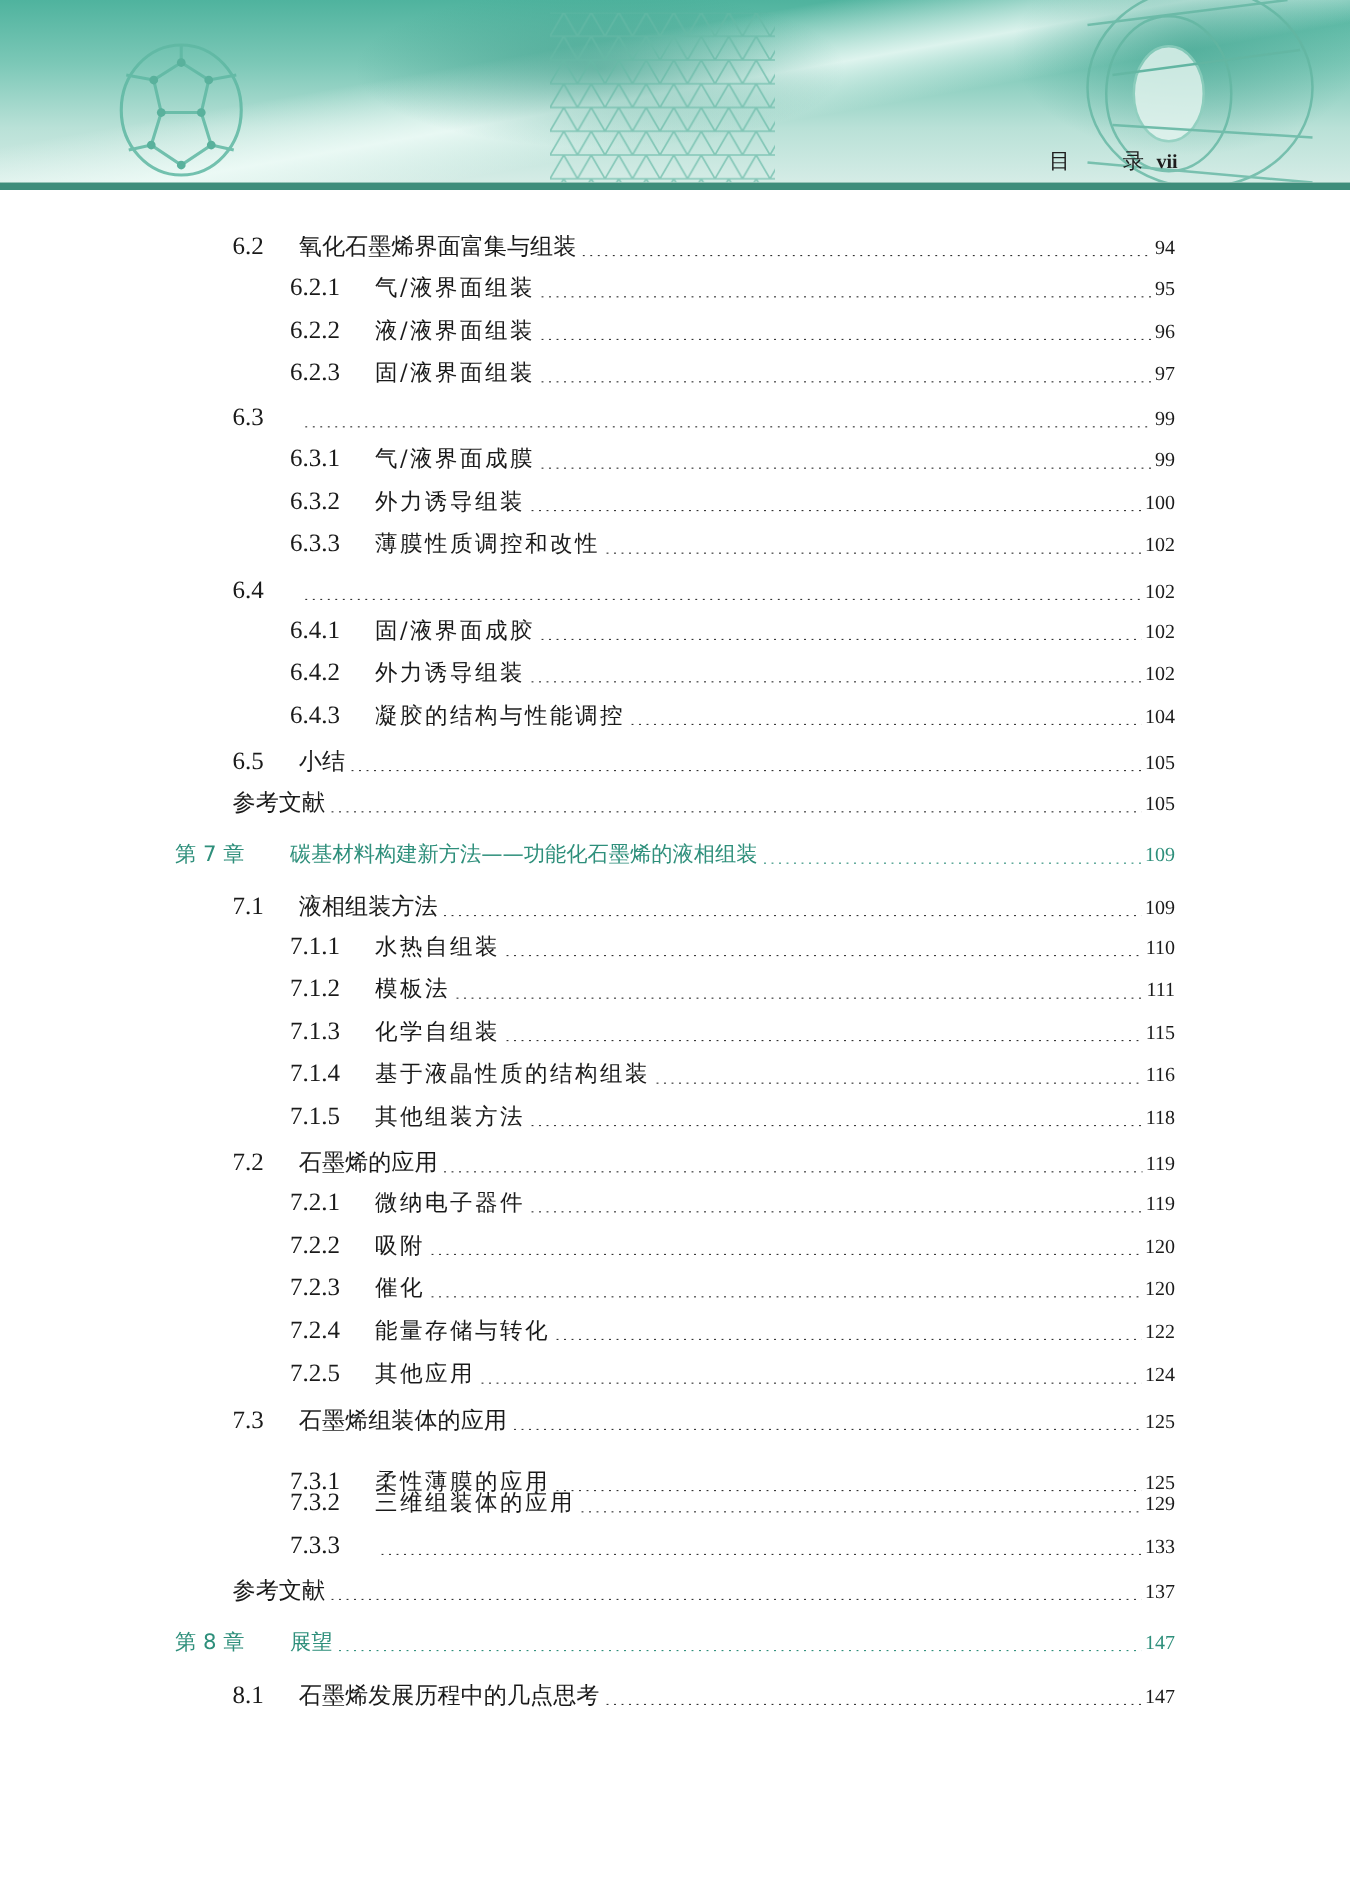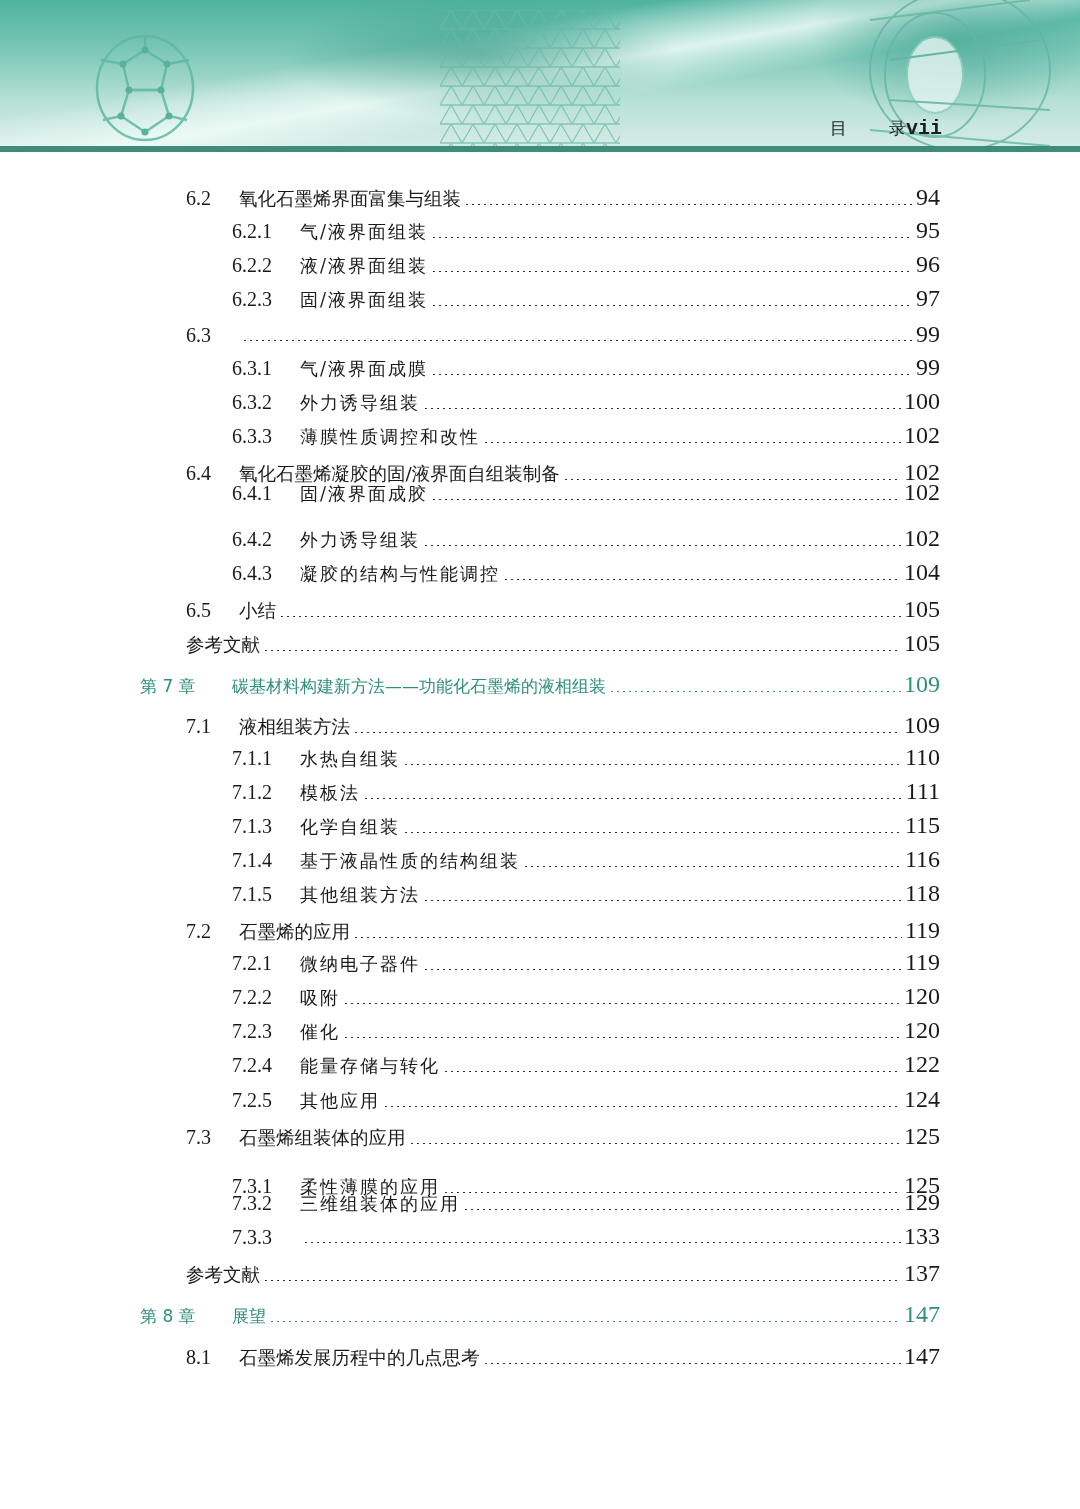--- a/index.html
+++ b/index.html
@@ -19,36 +19,36 @@
     }
     .header svg { position: absolute; }
     .header-rule {
       position: absolute; left: 0; top: 146px; width: 1080px; height: 6px; background: #3e8d7b;
     }
     .header-label {
       position: absolute; right: 138px; top: 117px; font-size: 17px; color: #1e1e1e;
       font-family: "DejaVu Sans", sans-serif; letter-spacing: 0;
     }
     .header-label .sp { display: inline-block; width: 42px; }
-    .header-label .pg { font-family: Liberation Mono, monospace; font-weight: bold; font-size: 20px; margin-left: 0; }
+    .header-label .pg { font-family: Liberation Serif, serif; font-weight: bold; font-size: 16px; margin-left: 10px; }
 
     .toc { position: absolute; left: 0; top: 0; width: 1080px; }
     .row {
       position: absolute; display: flex; align-items: baseline; white-space: nowrap;
       font-size: 19px; line-height: 24px;
     }
     .row .num { font-family: "Liberation Serif", serif; font-size: 20px; }
     .row .title { font-family: "DejaVu Sans", sans-serif; font-size: 18.5px; }
     .row.l3 .title { font-family: "DejaVu Serif", serif; letter-spacing: 2px; font-size: 18px; }
     .row .leader {
       flex: 1; margin: 0 3px; height: 1px; align-self: flex-end; margin-bottom: 6px;
       background-image: radial-gradient(circle, #333 0.9px, transparent 1.1px);
       background-size: 6px 3px; background-repeat: repeat-x; background-position: left center; min-width: 10px;
     }
-    .row .page { font-family: "Liberation Serif", serif; font-size: 24px; text-align: right; }
+    .row .page { font-family: "Liberation Serif", serif; font-size: 16px; text-align: right; }
     .row.chapter { color: #2e8f7b; }
     .row.chapter .num, .row.chapter .title { font-family: "DejaVu Sans", sans-serif; font-size: 17px; }
     .row.chapter .leader { background-image: radial-gradient(circle, #2e8f7b 0.9px, transparent 1.1px); }
     .row.chapter .page { color: #2e8f7b; }
   </style>
 </head>
 <body>
 
 <div class="header">
 
@@ -144,25 +144,24 @@
   </div>
   <div class="row l3" style="left:232px;right:140px;top:423px">
     <span class="num" style="width:68px">6.3.3</span>
     <span class="title">薄膜性质调控和改性</span>
     <span class="leader"></span>
     <span class="page">102</span>
   </div>
 
   <div class="row l2" style="left:186px;right:140px;top:460px">
     <span class="num" style="width:53px">6.4</span>
-    <span class="title">氧化石墨烯凝胶的固/液界面自组装制备</span>
     <span class="leader"></span>
     <span class="page">102</span>
   </div>
-  <div class="row l3" style="left:232px;right:140px;top:480px">
+  <div class="row l3" style="left:232px;right:140px;top:492px">
     <span class="num" style="width:68px">6.4.1</span>
     <span class="title">固/液界面成胶</span>
     <span class="leader"></span>
     <span class="page">102</span>
   </div>
   <div class="row l3" style="left:232px;right:140px;top:526px">
     <span class="num" style="width:68px">6.4.2</span>
     <span class="title">外力诱导组装</span>
     <span class="leader"></span>
     <span class="page">102</span>

